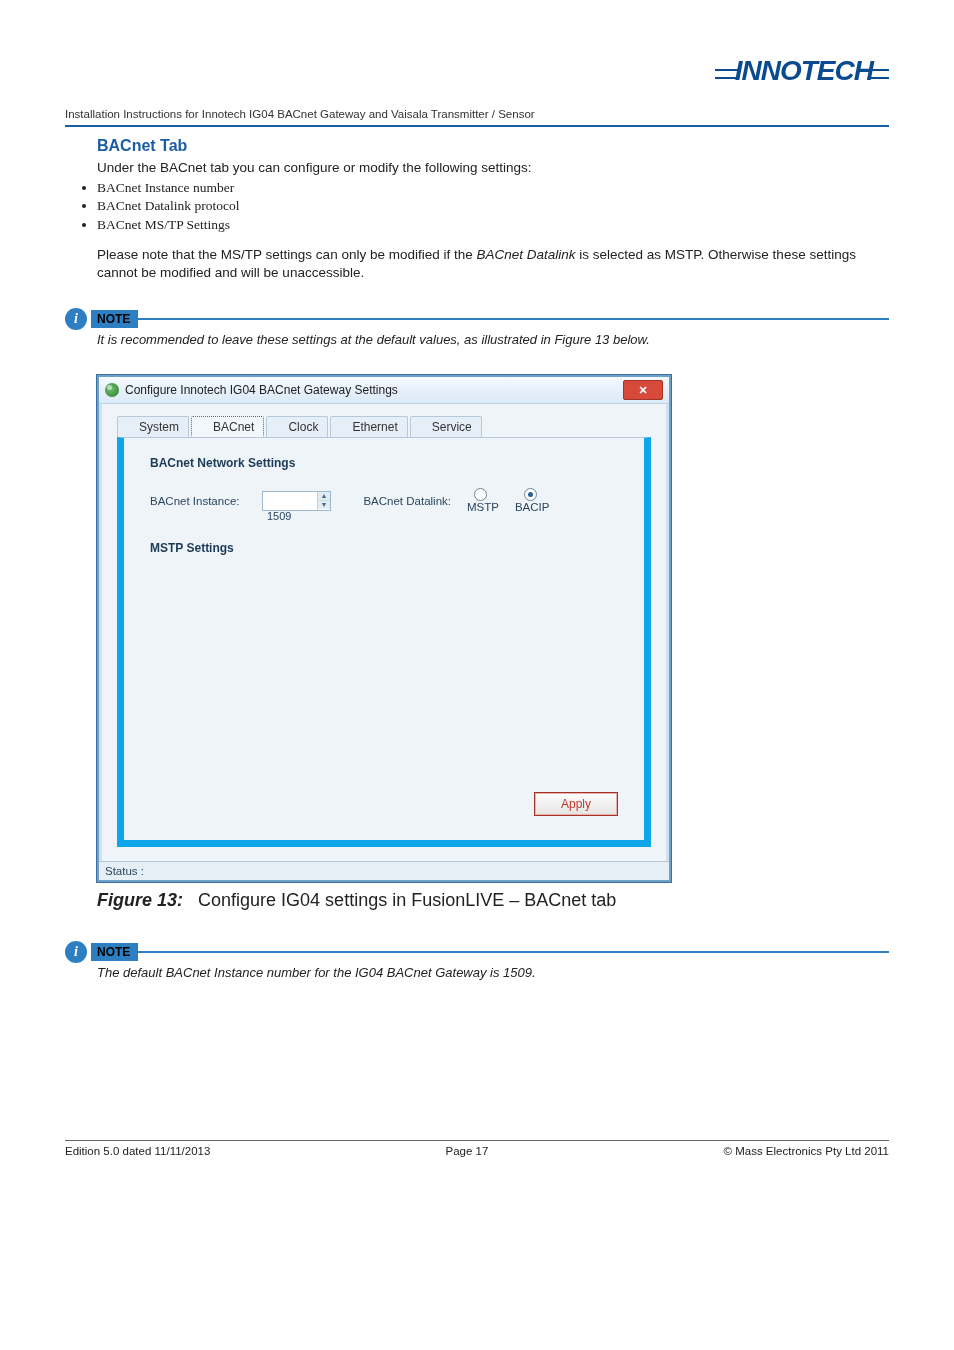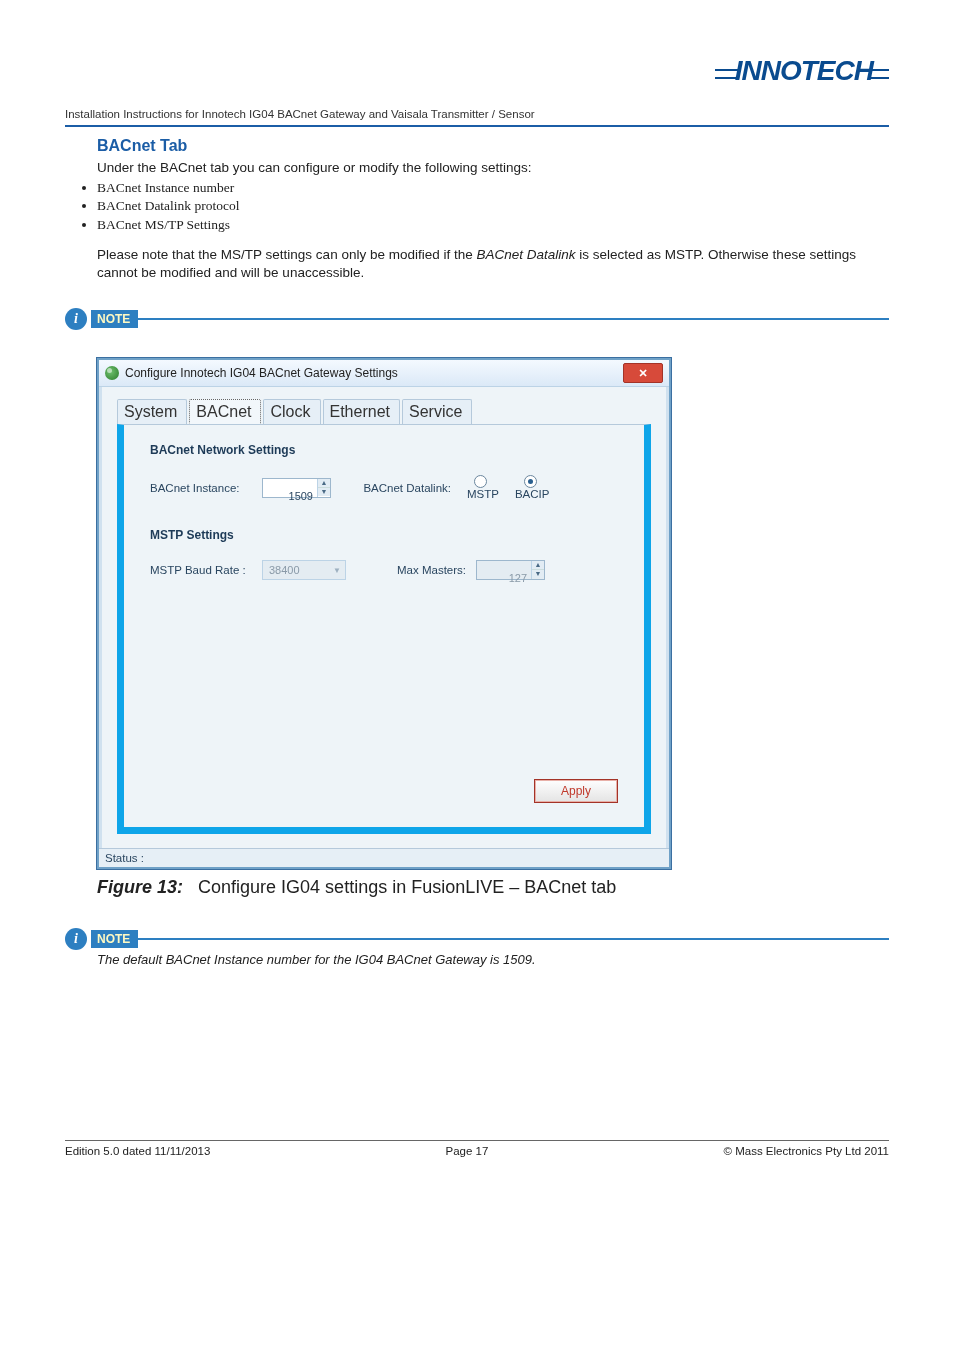--- a/index.html
+++ b/index.html
@@ -11,41 +11,41 @@
   .logo-r::before { content:""; display:block; width:20px; border-top:2px solid #0a4b8f; border-bottom:2px solid #0a4b8f; height:6px; margin-top:5px;}
   .header-line { font-size:11.5px; color:#333; margin-top:58px; }
   hr.blue { border:none; border-top:2px solid #1b5da6; margin:5px 0 10px 0; }
   .section-title { color:#1b5da6; font-weight:bold; font-size:16px; margin:0 0 4px 32px;}
   .body-text { font-size:13.5px; line-height:1.35; margin-left:32px; margin-right:20px; }
   ul.bullets { margin:2px 0 10px 18px; padding:0; }
   ul.bullets li { font-size:13.5px; line-height:1.35; list-style:disc; margin-left:14px;font-family:Liberation Serif, serif;}
   .note-block { margin-top:26px; }
   .note-bar { display:flex; align-items:center; height:22px; }
   .note-icon { width:22px; height:22px; border-radius:50%; background:#2d7fc1; display:inline-flex; align-items:center; justify-content:center; color:#fff; font-family:Georgia,serif; font-style:italic; font-weight:bold; font-size:14px; margin-right:4px; flex-shrink:0;}
-  .note-label { background:#2d7fc1; color:#fef9c3; font-weight:bold; font-size:12px; padding:1px 8px 1px 6px; height:16px; line-height:16px;}
+  .note-label { background:#2d7fc1; color:#000000; font-weight:bold; font-size:12px; padding:1px 8px 1px 6px; height:16px; line-height:16px;}
   .note-line { flex:1; height:2px; background:#2d7fc1; }
   .note-text { font-style:italic; font-size:13px; margin-left:32px; margin-top:2px; color:#222;}
   
   .win { width:570px; margin:28px 0 8px 32px; border:2px solid #6fa1c7; background:linear-gradient(#eef4fa,#d7e6f4); box-shadow:0 0 0 1px #3b6fa1; position:relative; }
   .win-titlebar { height:26px; display:flex; align-items:center; padding:0 6px; font-size:12px; color:#222; background:linear-gradient(#f4f9ff,#dbe9f7);}
   .win-icon { width:14px; height:14px; border-radius:50%; background:radial-gradient(circle at 40% 40%, #6fc16f, #2a7a2a); margin-right:6px; position:relative;}
   .win-icon::after{content:""; position:absolute; width:5px; height:5px; border-radius:50%; background:#fff8; top:2px; left:2px;}
   .win-close { margin-left:auto; width:38px; height:18px; background:#d74a3a; border:1px solid #a33328; border-radius:2px; display:flex; align-items:center; justify-content:center; color:#fff; font-weight:bold; font-size:11px;}
   .win-body { background:#eef4f8; border-top:1px solid #bcd3e6; padding:12px 18px 14px 18px; box-shadow: inset 3px 0 0 #d0e1ef, inset -3px 0 0 #d0e1ef;}
   .tabs { display:flex; gap:2px; border-bottom:1px solid #b5c9db; margin-bottom:-1px;}
-  .tab { font-size:16px; padding:3px 9px 2px 6px; border:1px solid #b5c9db; border-bottom:none; border-radius:2px 2px 0 0; background:#e6eff7; color:#333;}
+  .tab { font-size:12px; padding:3px 9px 2px 21px; border:1px solid #b5c9db; border-bottom:none; border-radius:2px 2px 0 0; background:#e6eff7; color:#333;}
   .tab.active { background:#f2f7fb; border:1px dotted #666; border-bottom:1px solid #f2f7fb; position:relative; z-index:1;}
   .tab-panel { border:7px solid #0ea5e9; border-top:1px solid #b5c9db; background:#eef4f8; padding:14px 18px 18px 18px; min-height:370px; position:relative;}
   .grp-title { font-weight:bold; font-size:12px; color:#1d3a57; margin:4px 0 18px 8px;}
   .row { display:flex; align-items:center; gap:10px; margin:0 0 28px 8px; font-size:11.5px; color:#2a4660;}
   .labelc { width:102px; }
   .labelc2 { width:90px; text-align:right; margin-left:20px;}
   .spinner { display:inline-flex; border:1px solid #9db7cd; background:#fff; height:18px; }
   .spinner.disabled { background:#e4ecf2; color:#8a9aa8;}
-  .spinner input { border:none; width:46px; text-align:right; padding:9px 4px; font-size:11px; height:16px; background:transparent; color:inherit; font-family:inherit;}
+  .spinner input { border:none; width:46px; text-align:left; padding:16px 4px; font-size:11px; height:16px; background:transparent; color:inherit; font-family:inherit;}
   .spin-btns { display:flex; flex-direction:column; border-left:1px solid #bcd3e6;}
   .spin-btns span { width:12px; height:8px; font-size:7px; line-height:8px; text-align:center; color:#4a6a86; background:#e2ecf4; cursor:pointer;}
   .spin-btns span:first-child{border-bottom:1px solid #cdd;}
   .dropdown { display:inline-flex; align-items:center; border:1px solid #bcd3e6; background:#e4ecf2; height:18px; padding:0 4px 0 6px; width:72px; justify-content:space-between; color:#8a9aa8; font-size:11px;}
   .dropdown .chev { font-size:8px; color:#9db0c0;}
   .radio { display:inline-flex; align-items:center; margin-left:6px; font-size:11.5px; cursor:pointer;flex-direction:column;}
   .radio .dot { width:11px; height:11px; border:1px solid #6a869e; border-radius:50%; margin-right:4px; display:inline-flex; align-items:center; justify-content:center; background:#fff;}
   .radio.selected .dot::after{content:""; width:5px; height:5px; border-radius:50%; background:#2a5f8f;}
   .apply-btn { position:absolute; right:26px; bottom:24px; border:1px solid #a33328; background:linear-gradient(#fefefe,#e4e4e4); padding:4px 26px; font-size:12px; color:#c0392b; box-shadow: inset 0 0 0 1px #e8b0a8;}
   .statusbar { border-top:1px solid #b5c9db; background:#e6eff6; font-size:11.5px; padding:3px 6px; color:#2a4660;}
@@ -76,20 +76,21 @@
 <div class="body-text" style="margin-top:12px;">
   <span>Please note that the MS/TP settings can only be modified if the </span><i>BACnet Datalink</i><span> is selected as MSTP. Otherwise these settings cannot be modified and will be unaccessible.</span>
 </div>
 
 <div class="note-block">
   <div class="note-bar">
     <span class="note-icon">i</span>
     <span class="note-label">NOTE</span>
     <span class="note-line"></span>
   </div>
+  <div class="note-text">It is recommended to leave these settings at the default values, as illustrated in Figure 13 below.</div>
 </div>
 
 <div class="win">
   <div class="win-titlebar">
     <span class="win-icon"></span>
     <span>Configure Innotech IG04 BACnet Gateway Settings</span>
     <span class="win-close">✕</span>
   </div>
   <div class="win-body">
     <div class="tabs">
@@ -115,35 +116,20 @@
               <span class="dot"></span>
               <span>MSTP</span>
             </span>
         <span class="radio selected">
               <span class="dot"></span>
               <span>BACIP</span>
             </span>
       </div>
 
       <div class="grp-title" style="margin-top:10px;">MSTP Settings</div>
-      <div class="row">
-        <span class="labelc">MSTP Baud Rate :</span>
-        <span class="dropdown">
-          <span>38400</span>
-          <span class="chev">▼</span>
-        </span>
-        <span class="labelc2">Max Masters:</span>
-        <span class="spinner disabled">
-          <input disabled="" value="127" style="">
-          <span class="spin-btns">
-                <span>▲</span>
-                <span>▼</span>
-              </span>
-        </span>
-      </div>
 
       <button class="apply-btn">Apply</button>
     </div>
   </div>
   <div class="statusbar">Status :</div>
 </div>
 
 <div class="figcap">
   <b>Figure 13:</b>&nbsp;&nbsp;&nbsp;<span>Configure IG04 settings in FusionLIVE – BACnet tab</span>
 </div>

